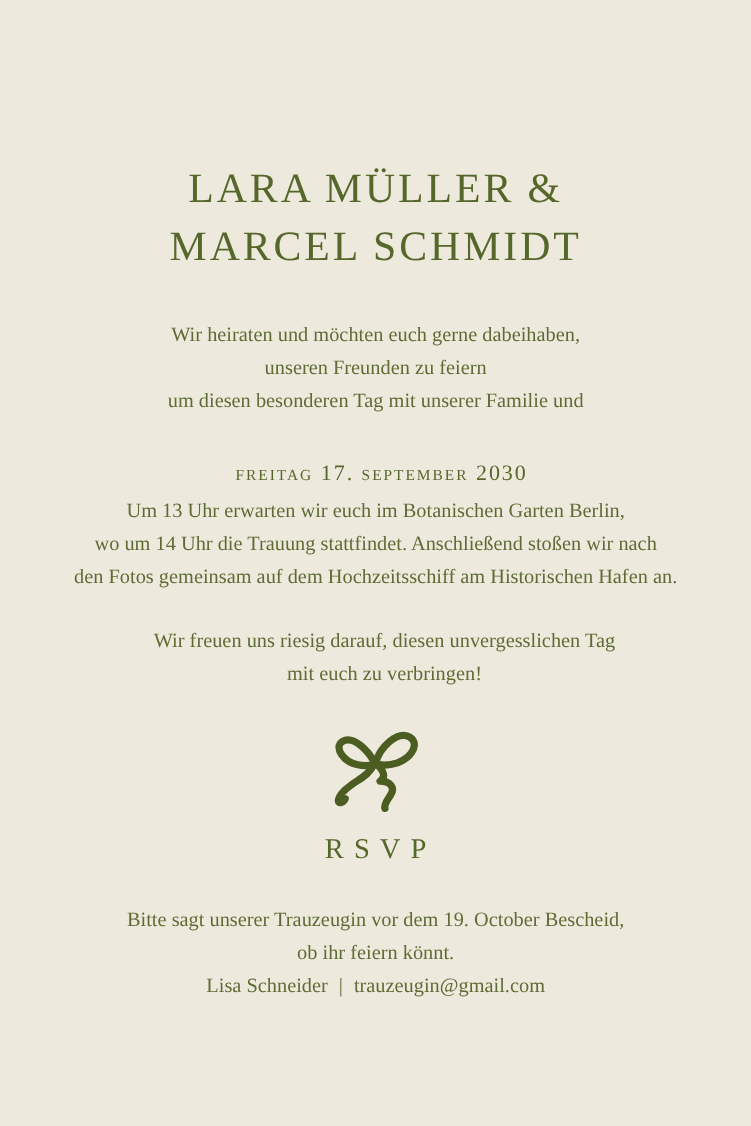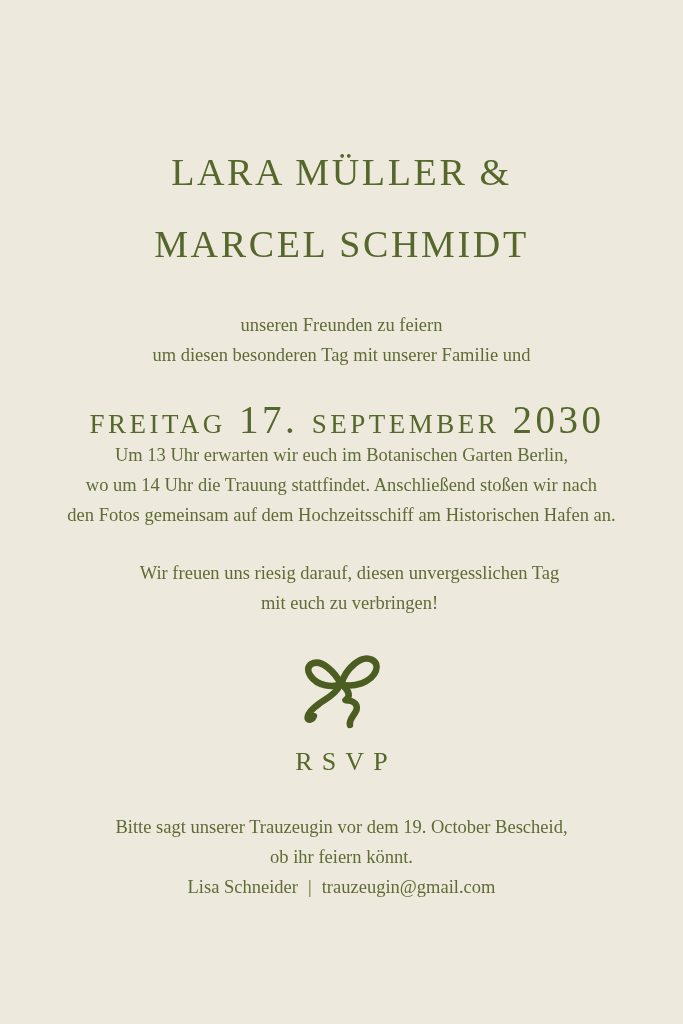--- a/index.html
+++ b/index.html
@@ -17,33 +17,33 @@
     box-sizing: border-box;
   }
   .names {
     margin-top: 146px;
     color: var(--heading-color, #56672B);
     font-size: 38px;
     line-height: 52px;
     letter-spacing: 0.07em;
     font-weight: 400;
   }
-  .names .line { white-space: nowrap; margin-top: 20px; }
+  .names .line { white-space: nowrap; }
   .body-text {
     color: var(--body-color, #5F6B35);
     font-size: 18.5px;
     line-height: 30px;
     font-weight: 400;
   }
   .body-text .line { white-space: nowrap; }
   .intro   { margin-top: 40px; }
   .date-line {
     margin-top: 30px;
     color: var(--heading-color, #56672B);
-    font-size: 39px;
+    font-size: 20px;
     line-height: 40px;
     font-variant: small-caps;
     letter-spacing: 0.09em;
     white-space: nowrap;
     padding-left: 11px;
   }
   .details { }
   .closing { margin-top: 28px; padding-left: 16px; }
   .bow-wrap {
     margin-top: 26px;
@@ -70,20 +70,21 @@
 <body>
 
 <div class="card">
 
   <div class="names">
     <div class="line">LARA MÜLLER &amp;</div>
     <div class="line">MARCEL SCHMIDT</div>
   </div>
 
   <div class="body-text intro">
+    <div class="line">Wir heiraten und möchten euch gerne dabeihaben,</div>
     <div class="line">unseren Freunden zu feiern</div>
     <div class="line">um diesen besonderen Tag mit unserer Familie und</div>
   </div>
 
   <div class="date-line">freitag 17. september 2030</div>
 
   <div class="body-text details">
     <div class="line">Um 13 Uhr erwarten wir euch im Botanischen Garten Berlin,</div>
     <div class="line">wo um 14 Uhr die Trauung stattfindet. Anschließend stoßen wir nach</div>
     <div class="line">den Fotos gemeinsam auf dem Hochzeitsschiff am Historischen Hafen an.</div>

